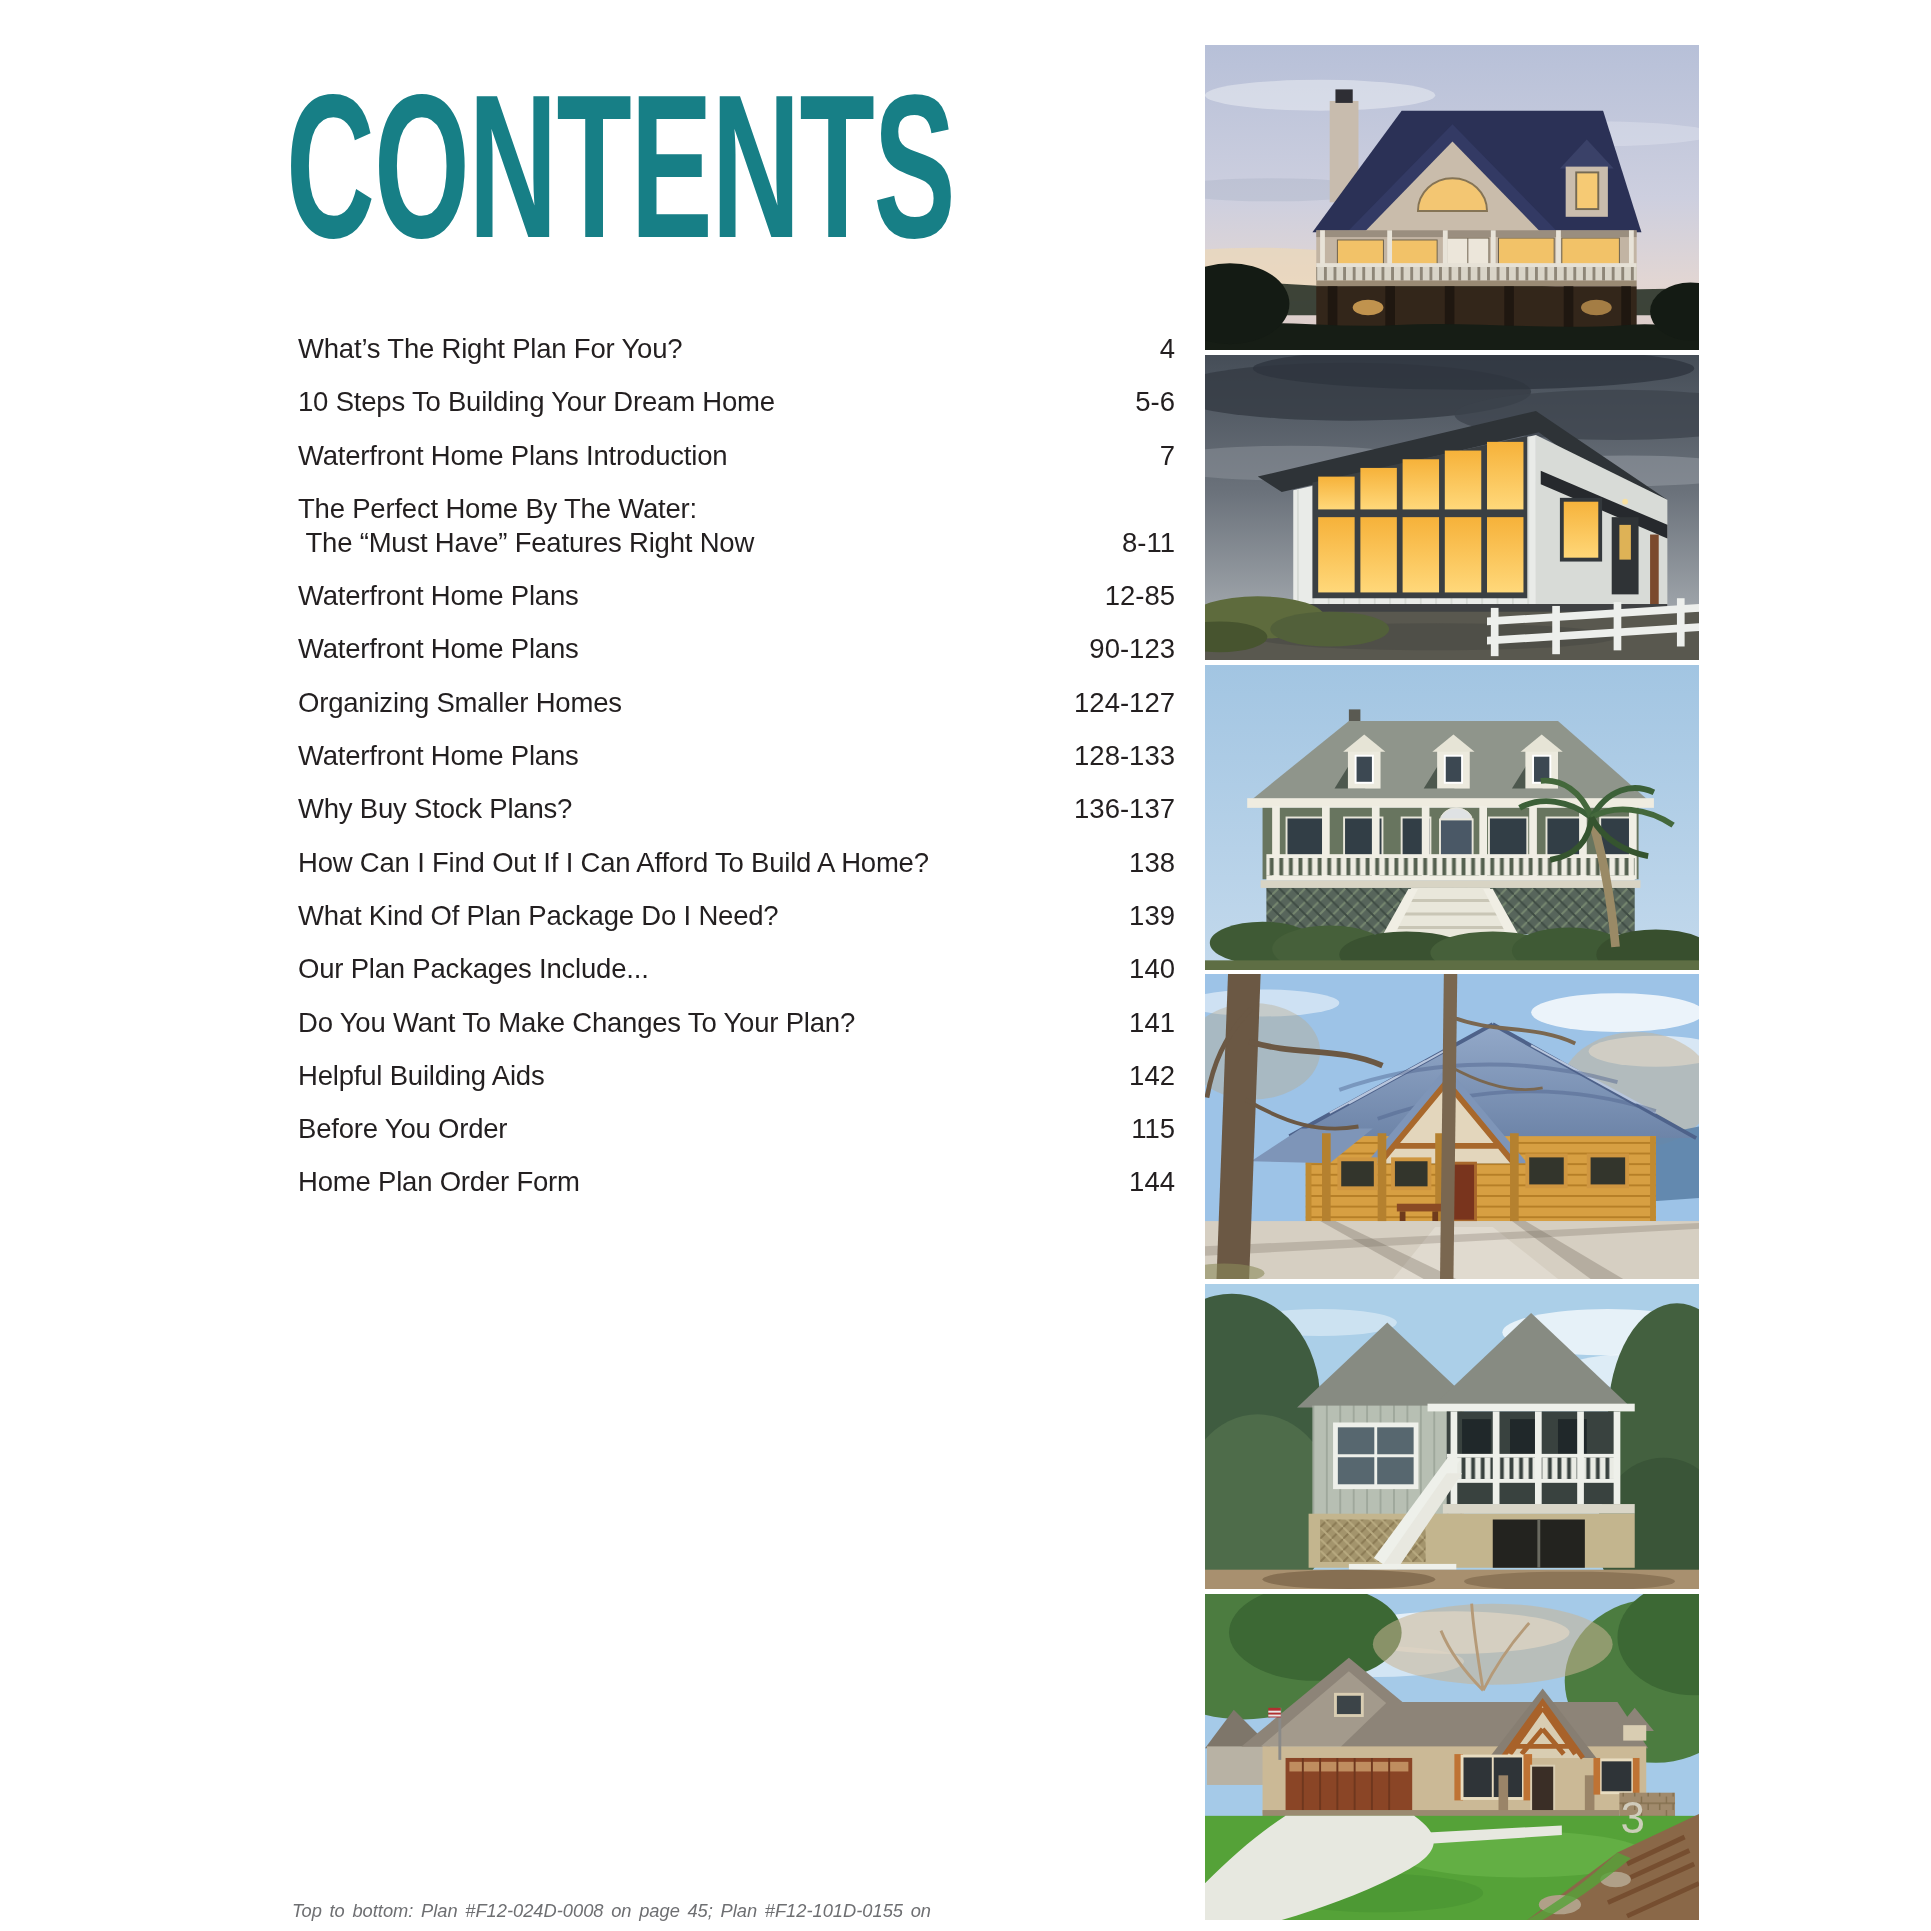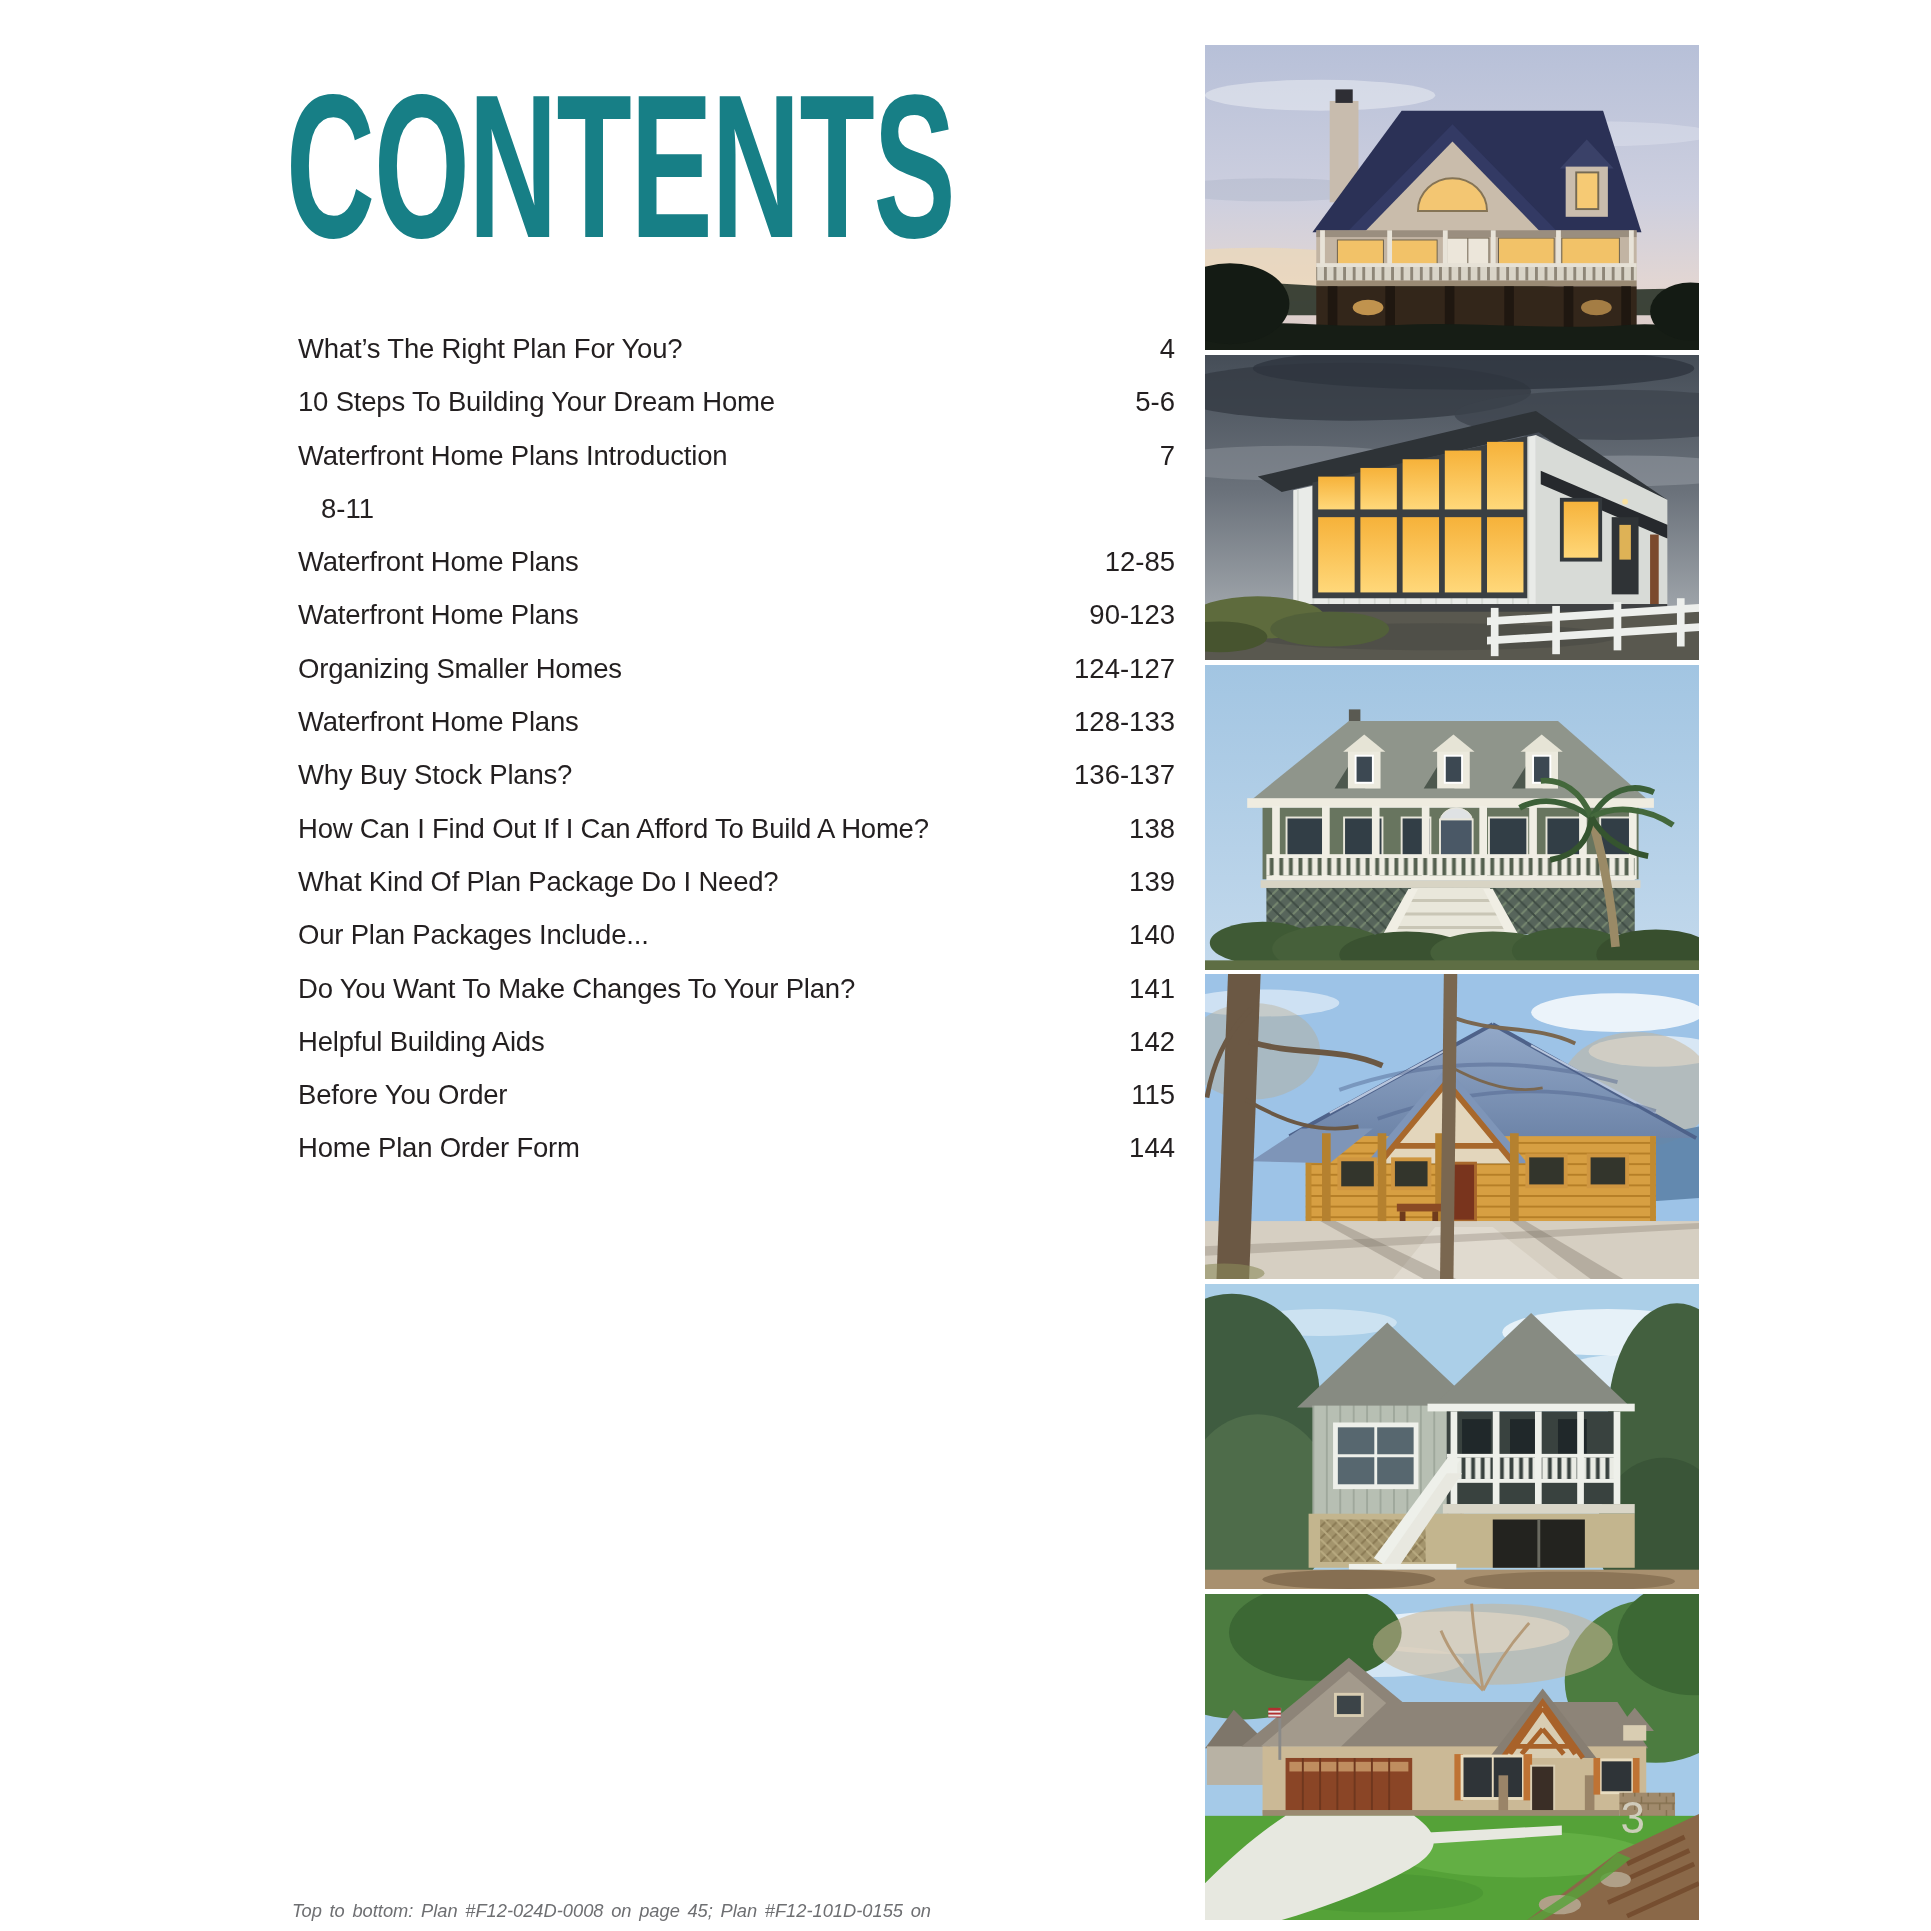--- a/index.html
+++ b/index.html
@@ -44,20 +44,22 @@
     </li>
   <li class="toc-row">
       <span class="toc-label">10 Steps To Building Your Dream Home</span>
       <span class="toc-pages">5-6</span>
     </li>
   <li class="toc-row">
       <span class="toc-label">Waterfront Home Plans Introduction</span>
       <span class="toc-pages">7</span>
     </li>
   <li class="toc-row">
+      <span class="toc-label">The Perfect Home By The Water:
+ The “Must Have” Features Right Now</span>
       <span class="toc-pages">8-11</span>
     </li>
   <li class="toc-row">
       <span class="toc-label">Waterfront Home Plans</span>
       <span class="toc-pages">12-85</span>
     </li>
   <li class="toc-row">
       <span class="toc-label">Waterfront Home Plans</span>
       <span class="toc-pages">90-123</span>
     </li>

